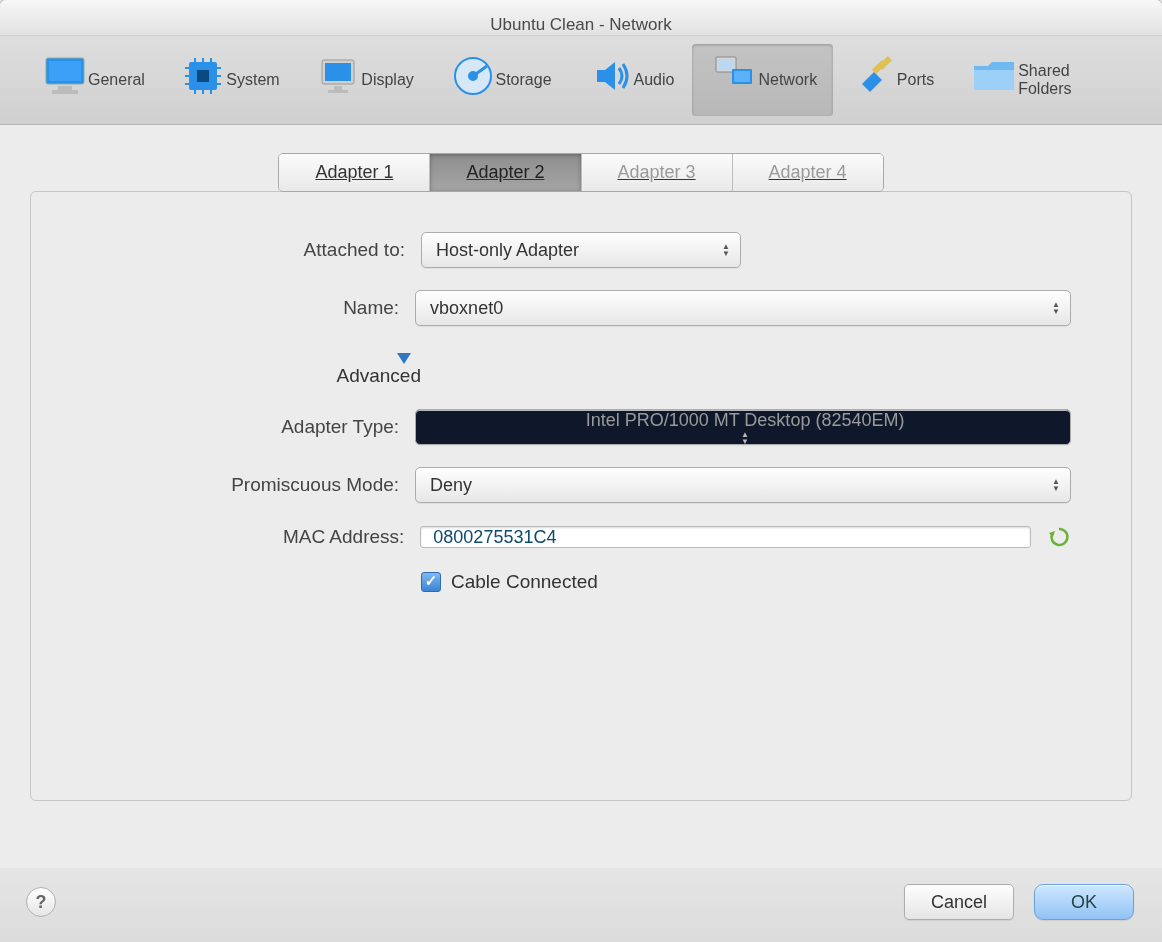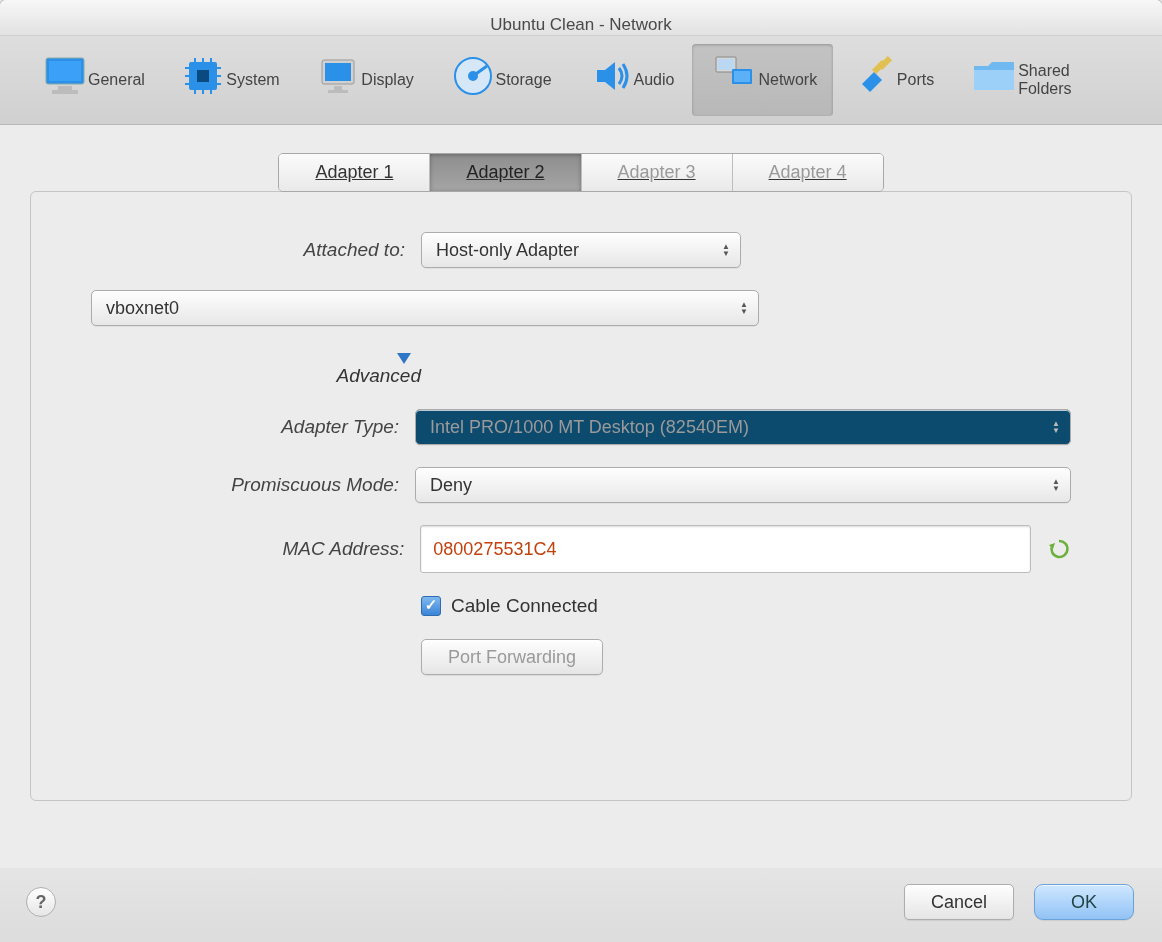--- a/index.html
+++ b/index.html
@@ -113,21 +113,20 @@
     display: flex;
     align-items: center;
     margin-bottom: 22px;
   }
   .lbl {
     width: 330px;
     text-align: right;
     padding-right: 16px;
     font-size: 19px;
     color: #444;
-    font-style: italic;
   }
   .chk {
     width: 20px;
     height: 20px;
     border: 1px solid #999;
     border-radius: 3px;
     background: linear-gradient(#fff, #eee);
     display: inline-flex;
     align-items: center;
     justify-content: center;
@@ -172,43 +171,44 @@
     border-radius: 5px;
     height: 36px;
     padding: 0 10px 0 14px;
     font-size: 18px;
     color: #333;
     cursor: pointer;
     box-shadow: 0 1px 0 rgba(255,255,255,0.7) inset, 0 1px 1px rgba(0,0,0,0.06);
   }
   .select.disabled {
     color: #9a9a9a;
-    background: #0c4a6e;
+    background: #0f172a;
     cursor: default;
+    flex-direction: column;
   }
   .select .arrows {
     display: flex;
     flex-direction: column;
     align-items: center;
     gap: 0px;
     color: #555;
     font-size: 8px;
     line-height: 7px;
   }
   .select.disabled .arrows { color: #bbb; }
   .select.wide { width: 668px; }
   .select.med { width: 320px; }
   .textinput {
-    height: 48px;
+    height: 22px;
     border: 1px solid #bcbcbc;
     border-radius: 3px;
     background: #fff;
     padding: 0 12px;
     font-size: 18px;
-    color: #c2410c;
+    color: #0c4a6e;
     box-shadow: inset 0 1px 2px rgba(0,0,0,0.15);
   }
   .textinput.wide { width: 612px; }
   .refresh {
     width: 24px; height: 24px;
     margin-left: 16px;
     display: inline-flex; align-items: center; justify-content: center;
     cursor: pointer;
   }
   .disc {
@@ -397,20 +397,21 @@
 
       <div class="row">
         <div class="lbl">Attached to:</div>
         <div class="select med">
           <span>Host-only Adapter</span>
           <span class="arrows">▲<br>▼</span>
         </div>
       </div>
 
       <div class="row">
+        <div class="lbl">Name:</div>
         <div class="select wide">
           <span>vboxnet0</span>
           <span class="arrows">▲<br>▼</span>
         </div>
       </div>
 
       <div class="row">
         <div class="lbl" style="padding-right:0;">
           <span class="disc">
             <span class="tri">
@@ -451,24 +452,20 @@
       </div>
 
       <div class="row">
         <div class="lbl"></div>
         <div class="cable-row">
           <span class="chk blue"></span>
           <span class="cable-label">Cable Connected</span>
         </div>
       </div>
 
-      <div class="row">
-        <div class="lbl"></div>
-        <button class="btn disabled">Port Forwarding</button>
-      </div>
 
     </div>
   </div>
 
   <div class="footer">
     <div class="help">
       <span>?</span>
     </div>
     <div class="right">
       <button class="btn">Cancel</button>

